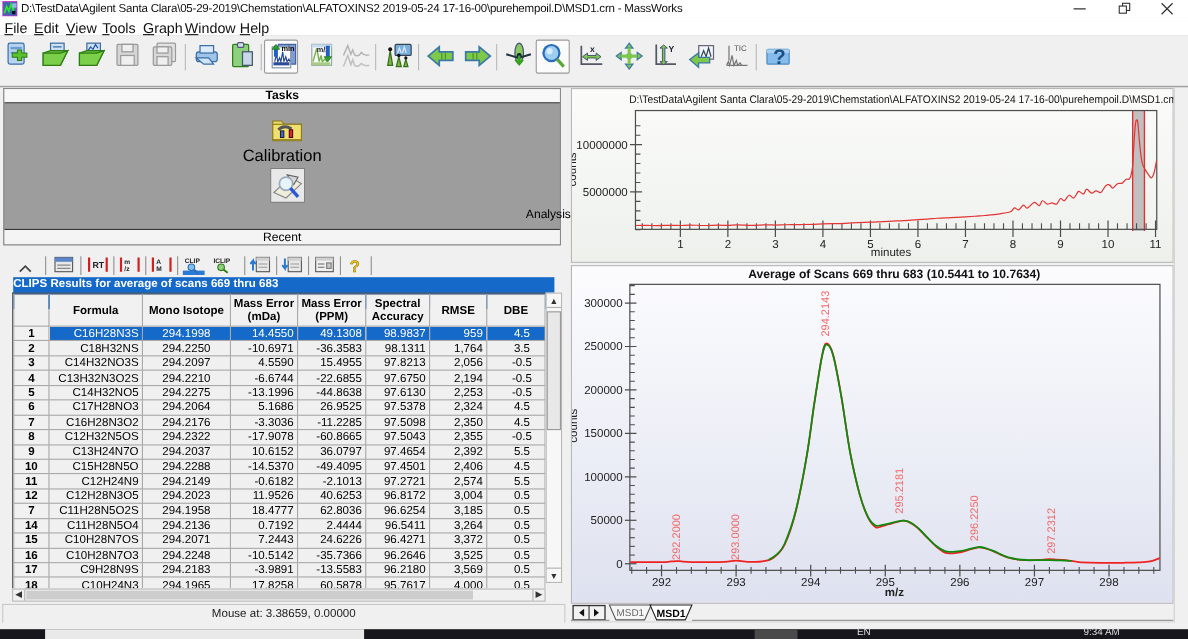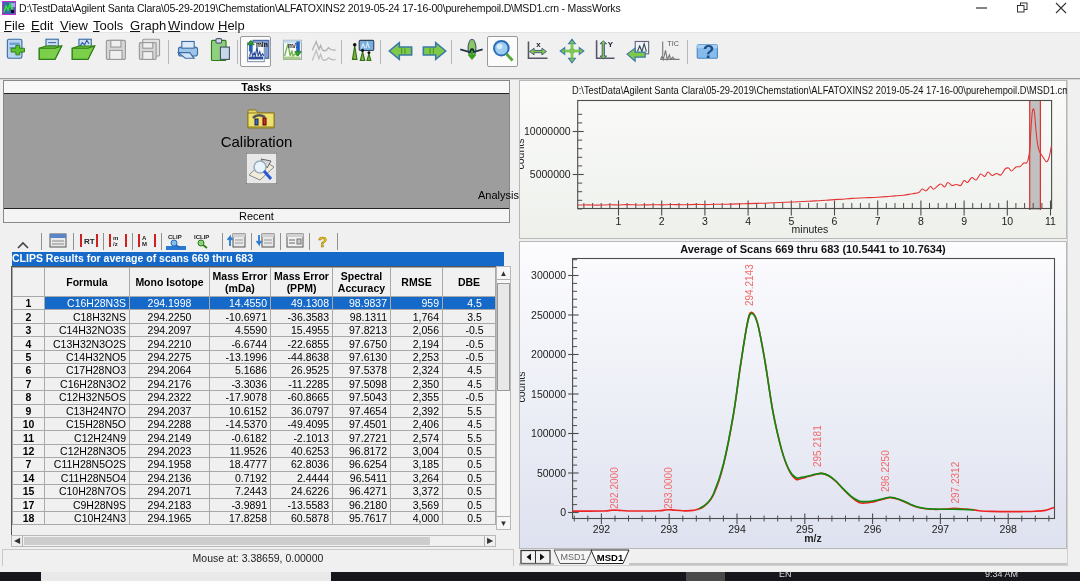--- a/index.html
+++ b/index.html
@@ -436,20 +436,30 @@
           <td class="c2">0.5</td>
         </tr>
         <tr>
           <td class="rn">15</td>
           <td class="r">C10H28N7OS</td>
           <td class="c">294.2071</td>
           <td class="r">7.2443</td>
           <td class="r">24.6226</td>
           <td class="r">96.4271</td>
           <td class="r">3,372</td>
+          <td class="c2">0.5</td>
+        </tr>
+        <tr>
+          <td class="rn">16</td>
+          <td class="r">C10H28N7O3</td>
+          <td class="c">294.2248</td>
+          <td class="r">-10.5142</td>
+          <td class="r">-35.7366</td>
+          <td class="r">96.2646</td>
+          <td class="r">3,525</td>
           <td class="c2">0.5</td>
         </tr>
         <tr>
           <td class="rn">17</td>
           <td class="r">C9H28N9S</td>
           <td class="c">294.2183</td>
           <td class="r">-3.9891</td>
           <td class="r">-13.5583</td>
           <td class="r">96.2180</td>
           <td class="r">3,569</td>

